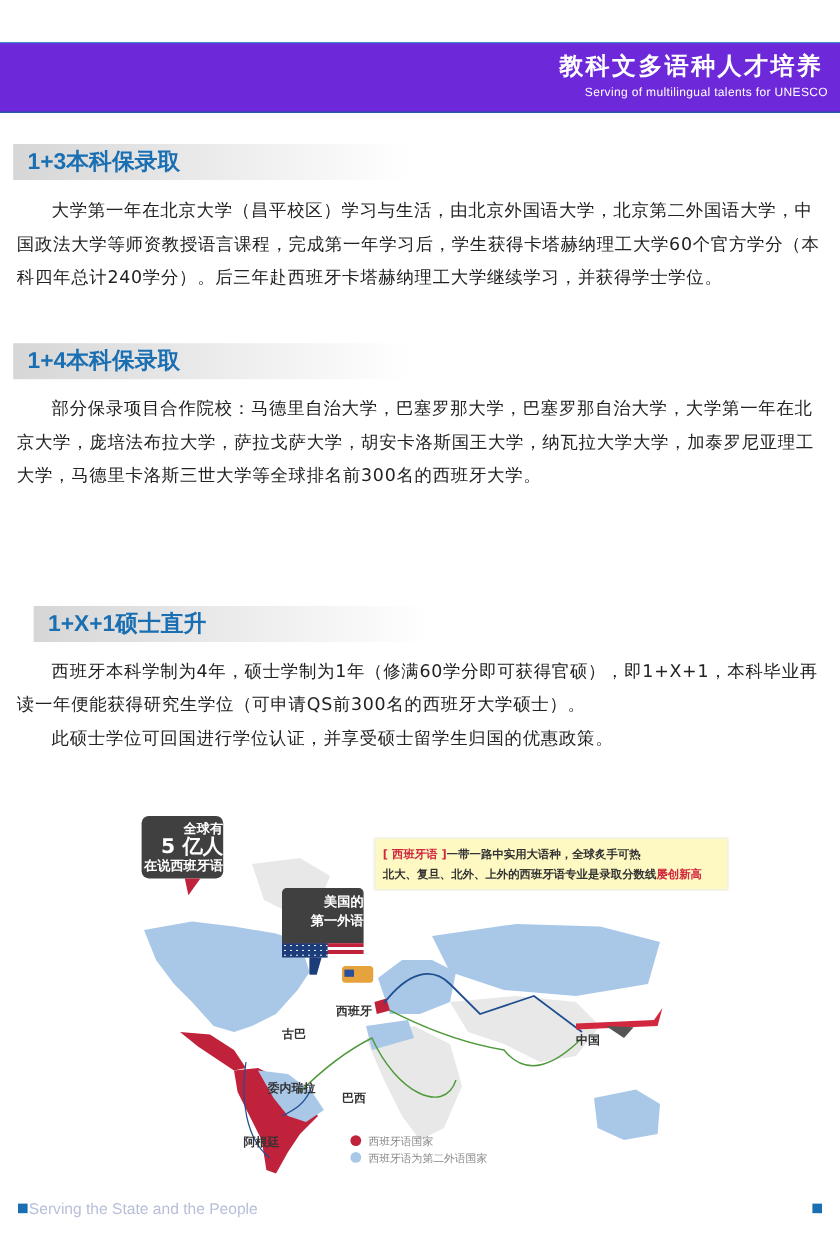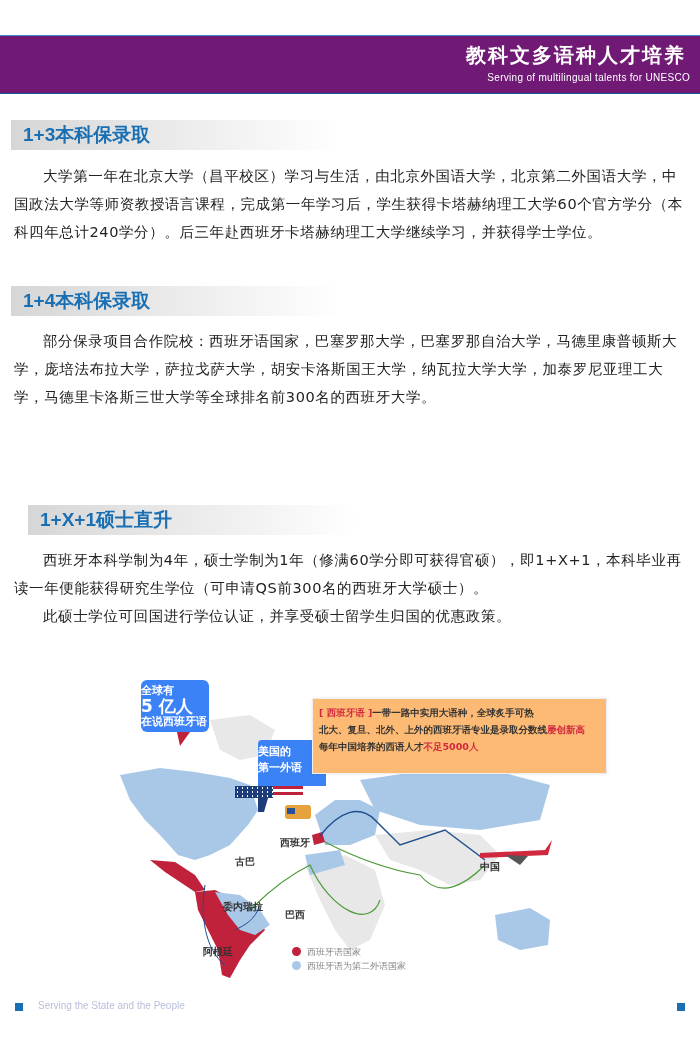--- a/index.html
+++ b/index.html
@@ -1,65 +1,65 @@
 <!DOCTYPE html>
 <html><head>
 <meta charset="utf-8">
 <style>
   html, body { margin:0; padding:0; background:#ffffff; }
   body { width:700px; height:1050px; position:relative; overflow:hidden;
          font-family:"DejaVu Sans", sans-serif; color:#222; }
   .header-band { position:absolute; left:0; top:35px; width:700px; height:57px;
-         background:#701a75; border-top:1px solid #3a8acb; border-bottom:1px solid #0f5a96; }
+         background:#6d28d9; border-top:1px solid #3a8acb; border-bottom:1px solid #0f5a96; }
   .header-title { position:absolute; right:14px; top:6px; color:#fff; font-size:20px;
          letter-spacing:2px; font-weight:bold; }
   .header-sub { position:absolute; right:10px; top:36px; color:#fff; font-size:10px;
          font-family:"Liberation Sans", sans-serif; letter-spacing:0.3px; }
 
   .sec-head { position:absolute; left:11px; width:330px; height:30px;
          background:linear-gradient(90deg,#d6d6d6 0%, #e9e9e9 45%, #ffffff 100%); }
   .sec-head span { position:absolute; left:12px; top:2px; font-size:19px; font-weight:bold;
          color:#1a6fb3; font-family:"Liberation Sans", sans-serif; }
 
   .para { position:absolute; left:14px; width:672px; font-size:14.5px; line-height:28px;
          color:#222; letter-spacing:0.6px; margin:0; }
   .para p { margin:0; text-indent:2em; }
 
   .map-area { position:absolute; left:100px; top:660px; width:500px; height:320px; }
-  .bubble { position:absolute; background:#3b82f6; color:#fff; text-align:left;
-         border-radius:6px; font-weight:bold;margin-left:23px; }
+  .bubble { position:absolute; background:#404040; color:#fff; text-align:right;
+         border-radius:6px; font-weight:bold; }
   .bubble-1 { left:18px; top:20px; width:68px; height:48px; padding-top:4px; }
   .bubble-1 .l1 { font-size:11px; line-height:13px; }
   .bubble-1 .l2 { font-size:17px; line-height:18px; }
   .bubble-1 .l3 { font-size:11px; line-height:13px; }
   .bubble-1:after { content:""; position:absolute; left:36px; bottom:-14px;
          border-left:3px solid transparent; border-right:10px solid transparent;
          border-top:14px solid #c0213b; }
   .bubble-2 { left:135px; top:80px; width:68px; height:42px; padding-top:4px;
          font-size:11px; line-height:16px; border-radius:4px 4px 0 0; }
   .flag-stripe { position:absolute; left:135px; top:126px; width:68px; height:12px;
          background:repeating-linear-gradient(180deg,#c0213b 0 3px,#fff 3px 6px); }
   .flag-stars { position:absolute; left:135px; top:126px; width:38px; height:12px;
          background:#1c3d7a; background-image:radial-gradient(#fff 0.8px, transparent 1px);
          background-size:5px 4px; }
   .flag-tail { position:absolute; left:158px; top:138px; width:0; height:0;
          border-left:6px solid #1c3d7a; border-right:4px solid transparent;
          border-bottom:0; border-top:14px solid #1c3d7a; }
 
-  .infobox { position:absolute; left:212px; top:38px; width:295px; height:76px;
-         background:#fdba74; border:1px solid #eee; box-shadow:0 0 3px rgba(0,0,0,0.08);
+  .infobox { position:absolute; left:212px; top:38px; width:295px; height:44px;
+         background:#fef9c3; border:1px solid #eee; box-shadow:0 0 3px rgba(0,0,0,0.08);
          font-size:9.5px; font-weight:bold; color:#333; line-height:17px; padding:5px 0 0 6px; box-sizing:border-box; }
   .infobox .red { color:#d1283f; }
 
   .lbl { position:absolute; font-size:10px; font-weight:bold; color:#333; }
   .legend { position:absolute; left:192px; top:285px; font-size:9px; color:#888; line-height:14px; }
   .dot { display:inline-block; width:9px; height:9px; border-radius:50%; margin-right:6px; vertical-align:-1px; }
 
   .footer-sq { position:absolute; width:8px; height:8px; background:#1a6fb3; }
-  .footer-text { position:absolute; left:38px; top:1000px; font-size:10px; color:#b8bfd8;
+  .footer-text { position:absolute; left:24px; top:1000px; font-size:13px; color:#b8bfd8;
          font-family:"Liberation Sans", sans-serif; }
 </style>
 </head>
 <body>
 
 <div class="header-band">
   <div class="header-title">教科文多语种人才培养</div>
   <div class="header-sub">Serving of multilingual talents for UNESCO</div>
 </div>
 
@@ -67,21 +67,21 @@
   <span>1+3本科保录取</span>
 </div>
 <div class="para" style="top:162px;">
   <p>大学第一年在北京大学（昌平校区）学习与生活，由北京外国语大学，北京第二外国语大学，中国政法大学等师资教授语言课程，完成第一年学习后，学生获得卡塔赫纳理工大学60个官方学分（本科四年总计240学分）。后三年赴西班牙卡塔赫纳理工大学继续学习，并获得学士学位。</p>
 </div>
 
 <div class="sec-head" style="top:286px;">
   <span>1+4本科保录取</span>
 </div>
 <div class="para" style="top:327px;">
-  <p>部分保录项目合作院校：西班牙语国家，巴塞罗那大学，巴塞罗那自治大学，马德里康普顿斯大学，庞培法布拉大学，萨拉戈萨大学，胡安卡洛斯国王大学，纳瓦拉大学大学，加泰罗尼亚理工大学，马德里卡洛斯三世大学等全球排名前300名的西班牙大学。</p>
+  <p>部分保录项目合作院校：马德里自治大学，巴塞罗那大学，巴塞罗那自治大学，大学第一年在北京大学，庞培法布拉大学，萨拉戈萨大学，胡安卡洛斯国王大学，纳瓦拉大学大学，加泰罗尼亚理工大学，马德里卡洛斯三世大学等全球排名前300名的西班牙大学。</p>
 </div>
 
 <div class="sec-head" style="top:505px;margin-left:17px;">
   <span>1+X+1硕士直升</span>
 </div>
 <div class="para" style="top:546px;">
   <p>西班牙本科学制为4年，硕士学制为1年（修满60学分即可获得官硕），即1+X+1，本科毕业再读一年便能获得研究生学位（可申请QS前300名的西班牙大学硕士）。</p>
   <p>此硕士学位可回国进行学位认证，并享受硕士留学生归国的优惠政策。</p>
 </div>
 
@@ -132,21 +132,20 @@
     <div>美国的</div>
     <div>第一外语</div>
   </div>
   <div class="flag-stripe"></div>
   <div class="flag-stars"></div>
   <div class="flag-tail"></div>
 
   <div class="infobox">
     <div><span class="red">[ 西班牙语 ]</span><span>一带一路中实用大语种，全球炙手可热</span></div>
     <div><span>北大、复旦、北外、上外的西班牙语专业是录取分数线</span><span class="red">屡创新高</span></div>
-    <div><span>每年中国培养的西语人才</span><span class="red">不足5000人</span></div>
   </div>
 
   <div class="lbl" style="left:180px;top:176px;text-align:right;">西班牙</div>
   <div class="lbl" style="left:135px;top:195px;">古巴</div>
   <div class="lbl" style="left:83px;top:240px;padding-left:40px;">委内瑞拉</div>
   <div class="lbl" style="left:185px;top:248px;">巴西</div>
   <div class="lbl" style="left:103px;top:285px;">阿根廷</div>
   <div class="lbl" style="left:380px;top:200px;">中国</div>
 
   <div class="legend">

